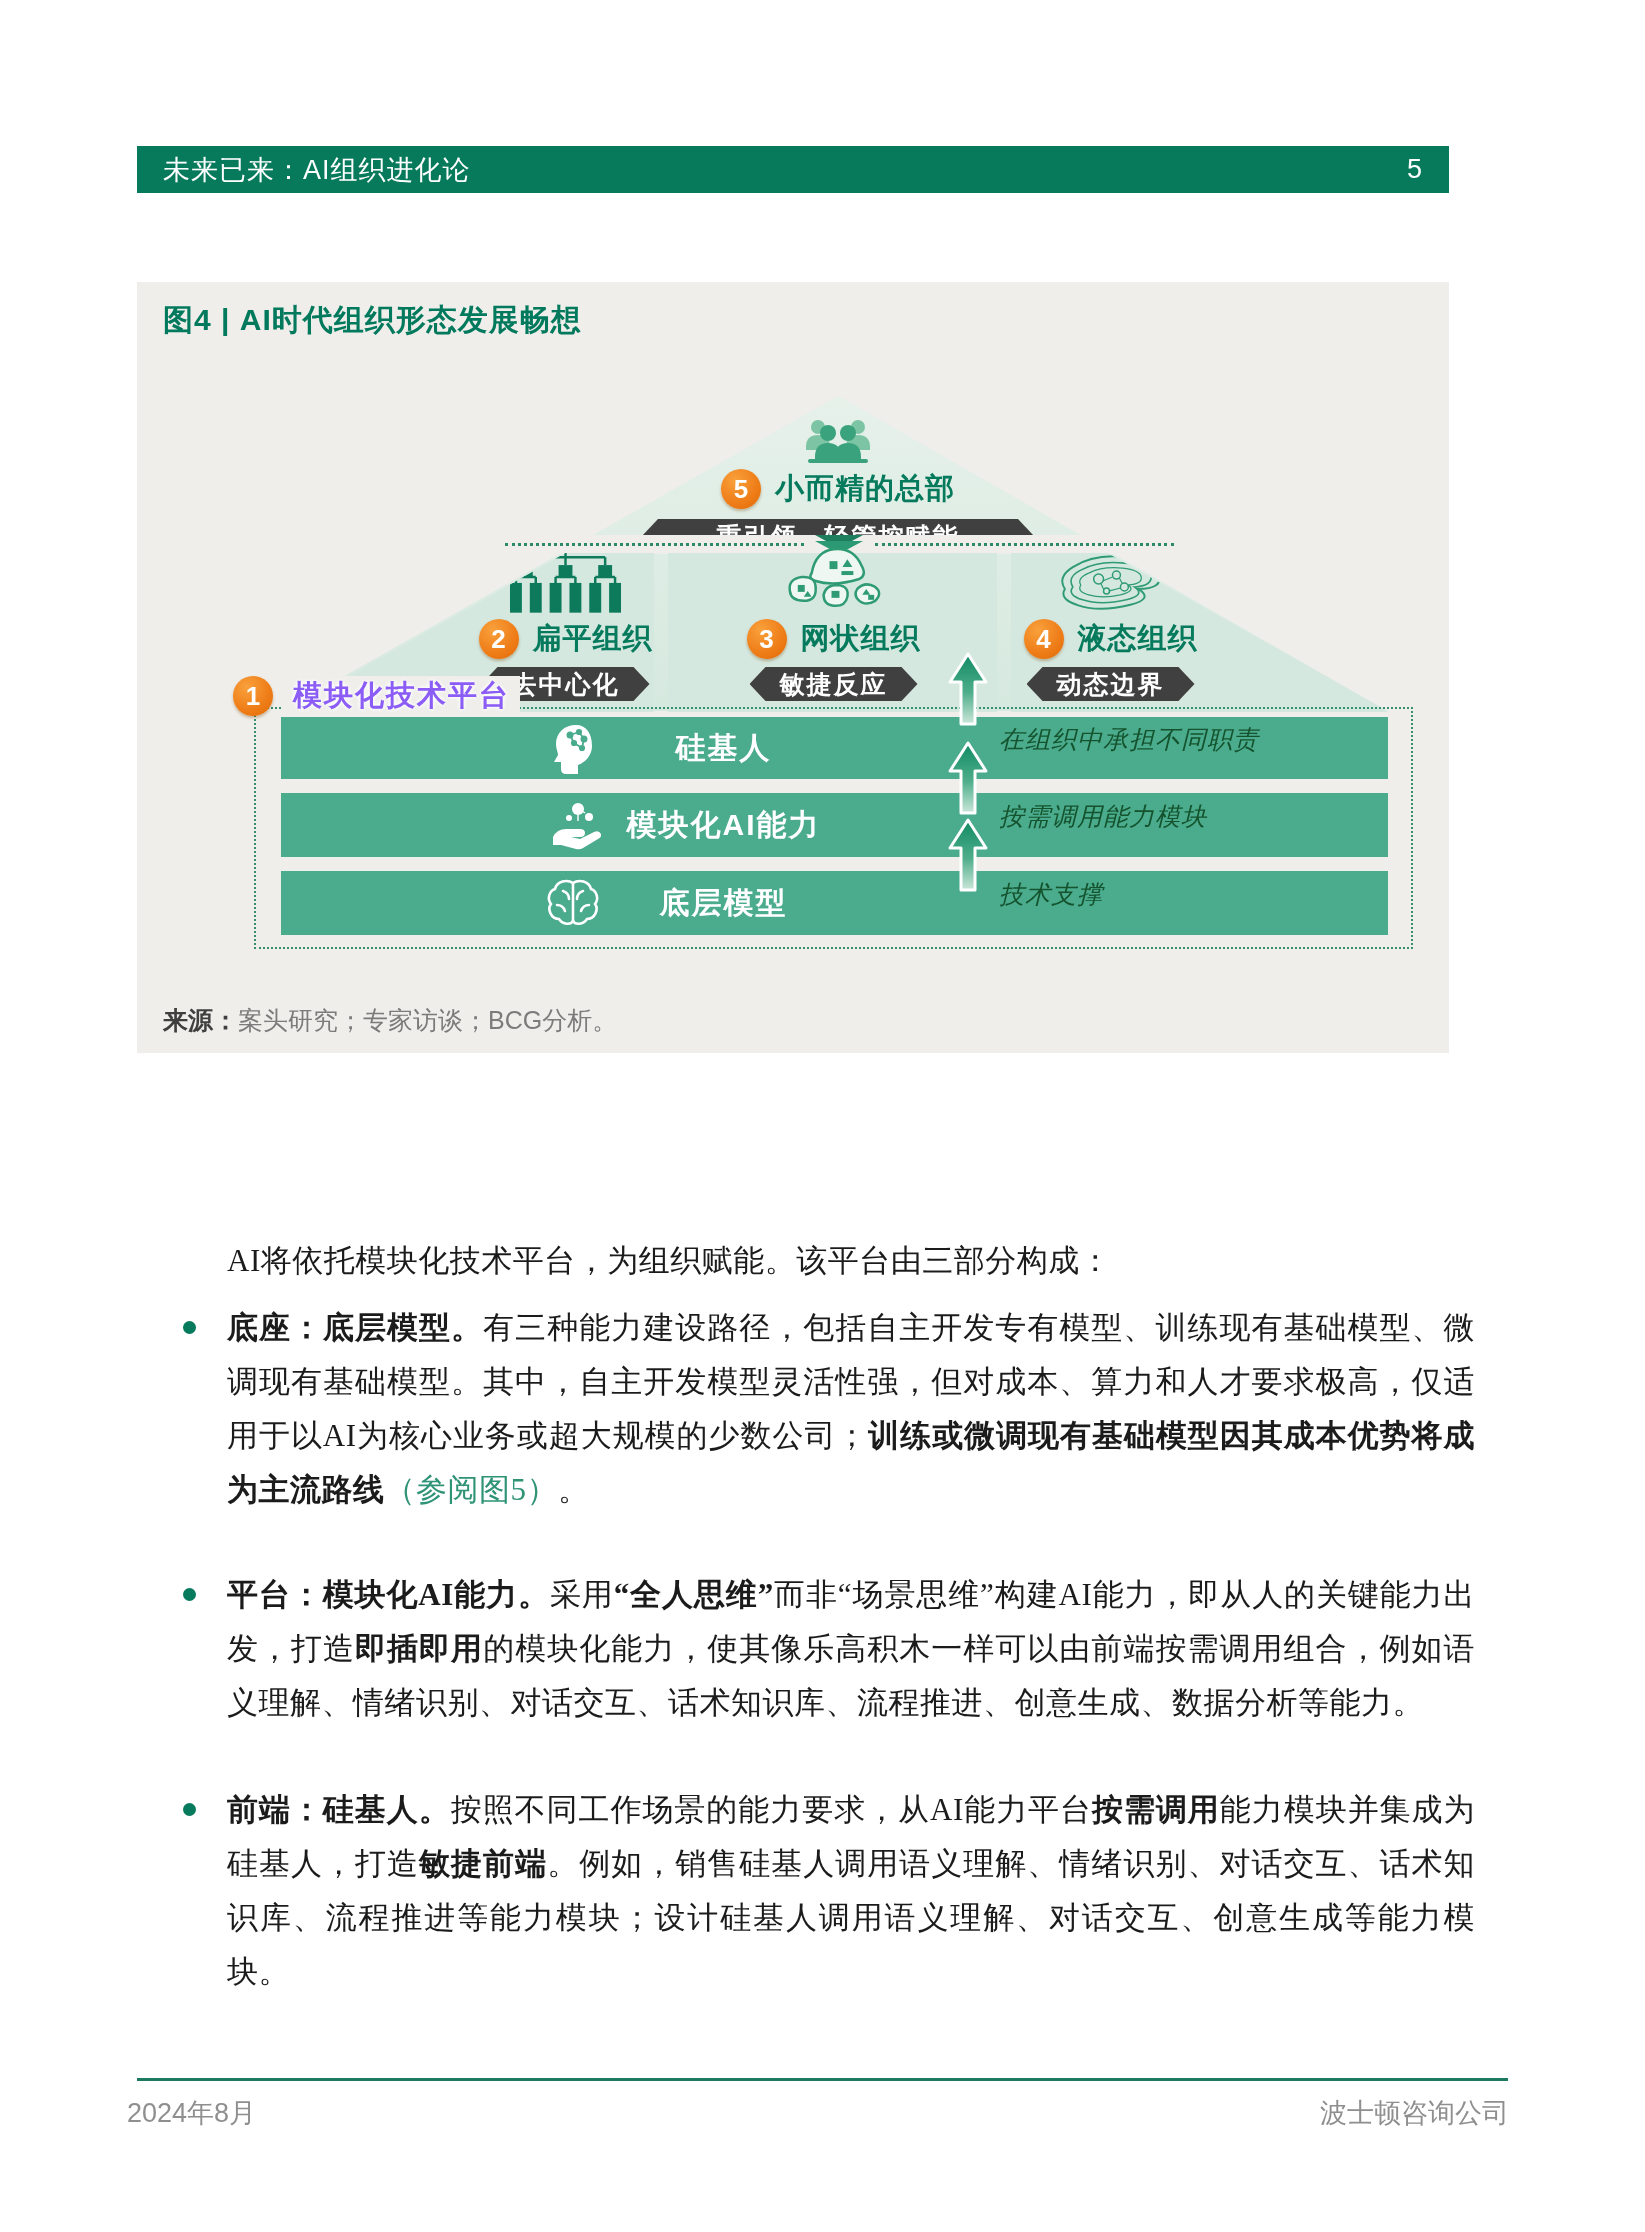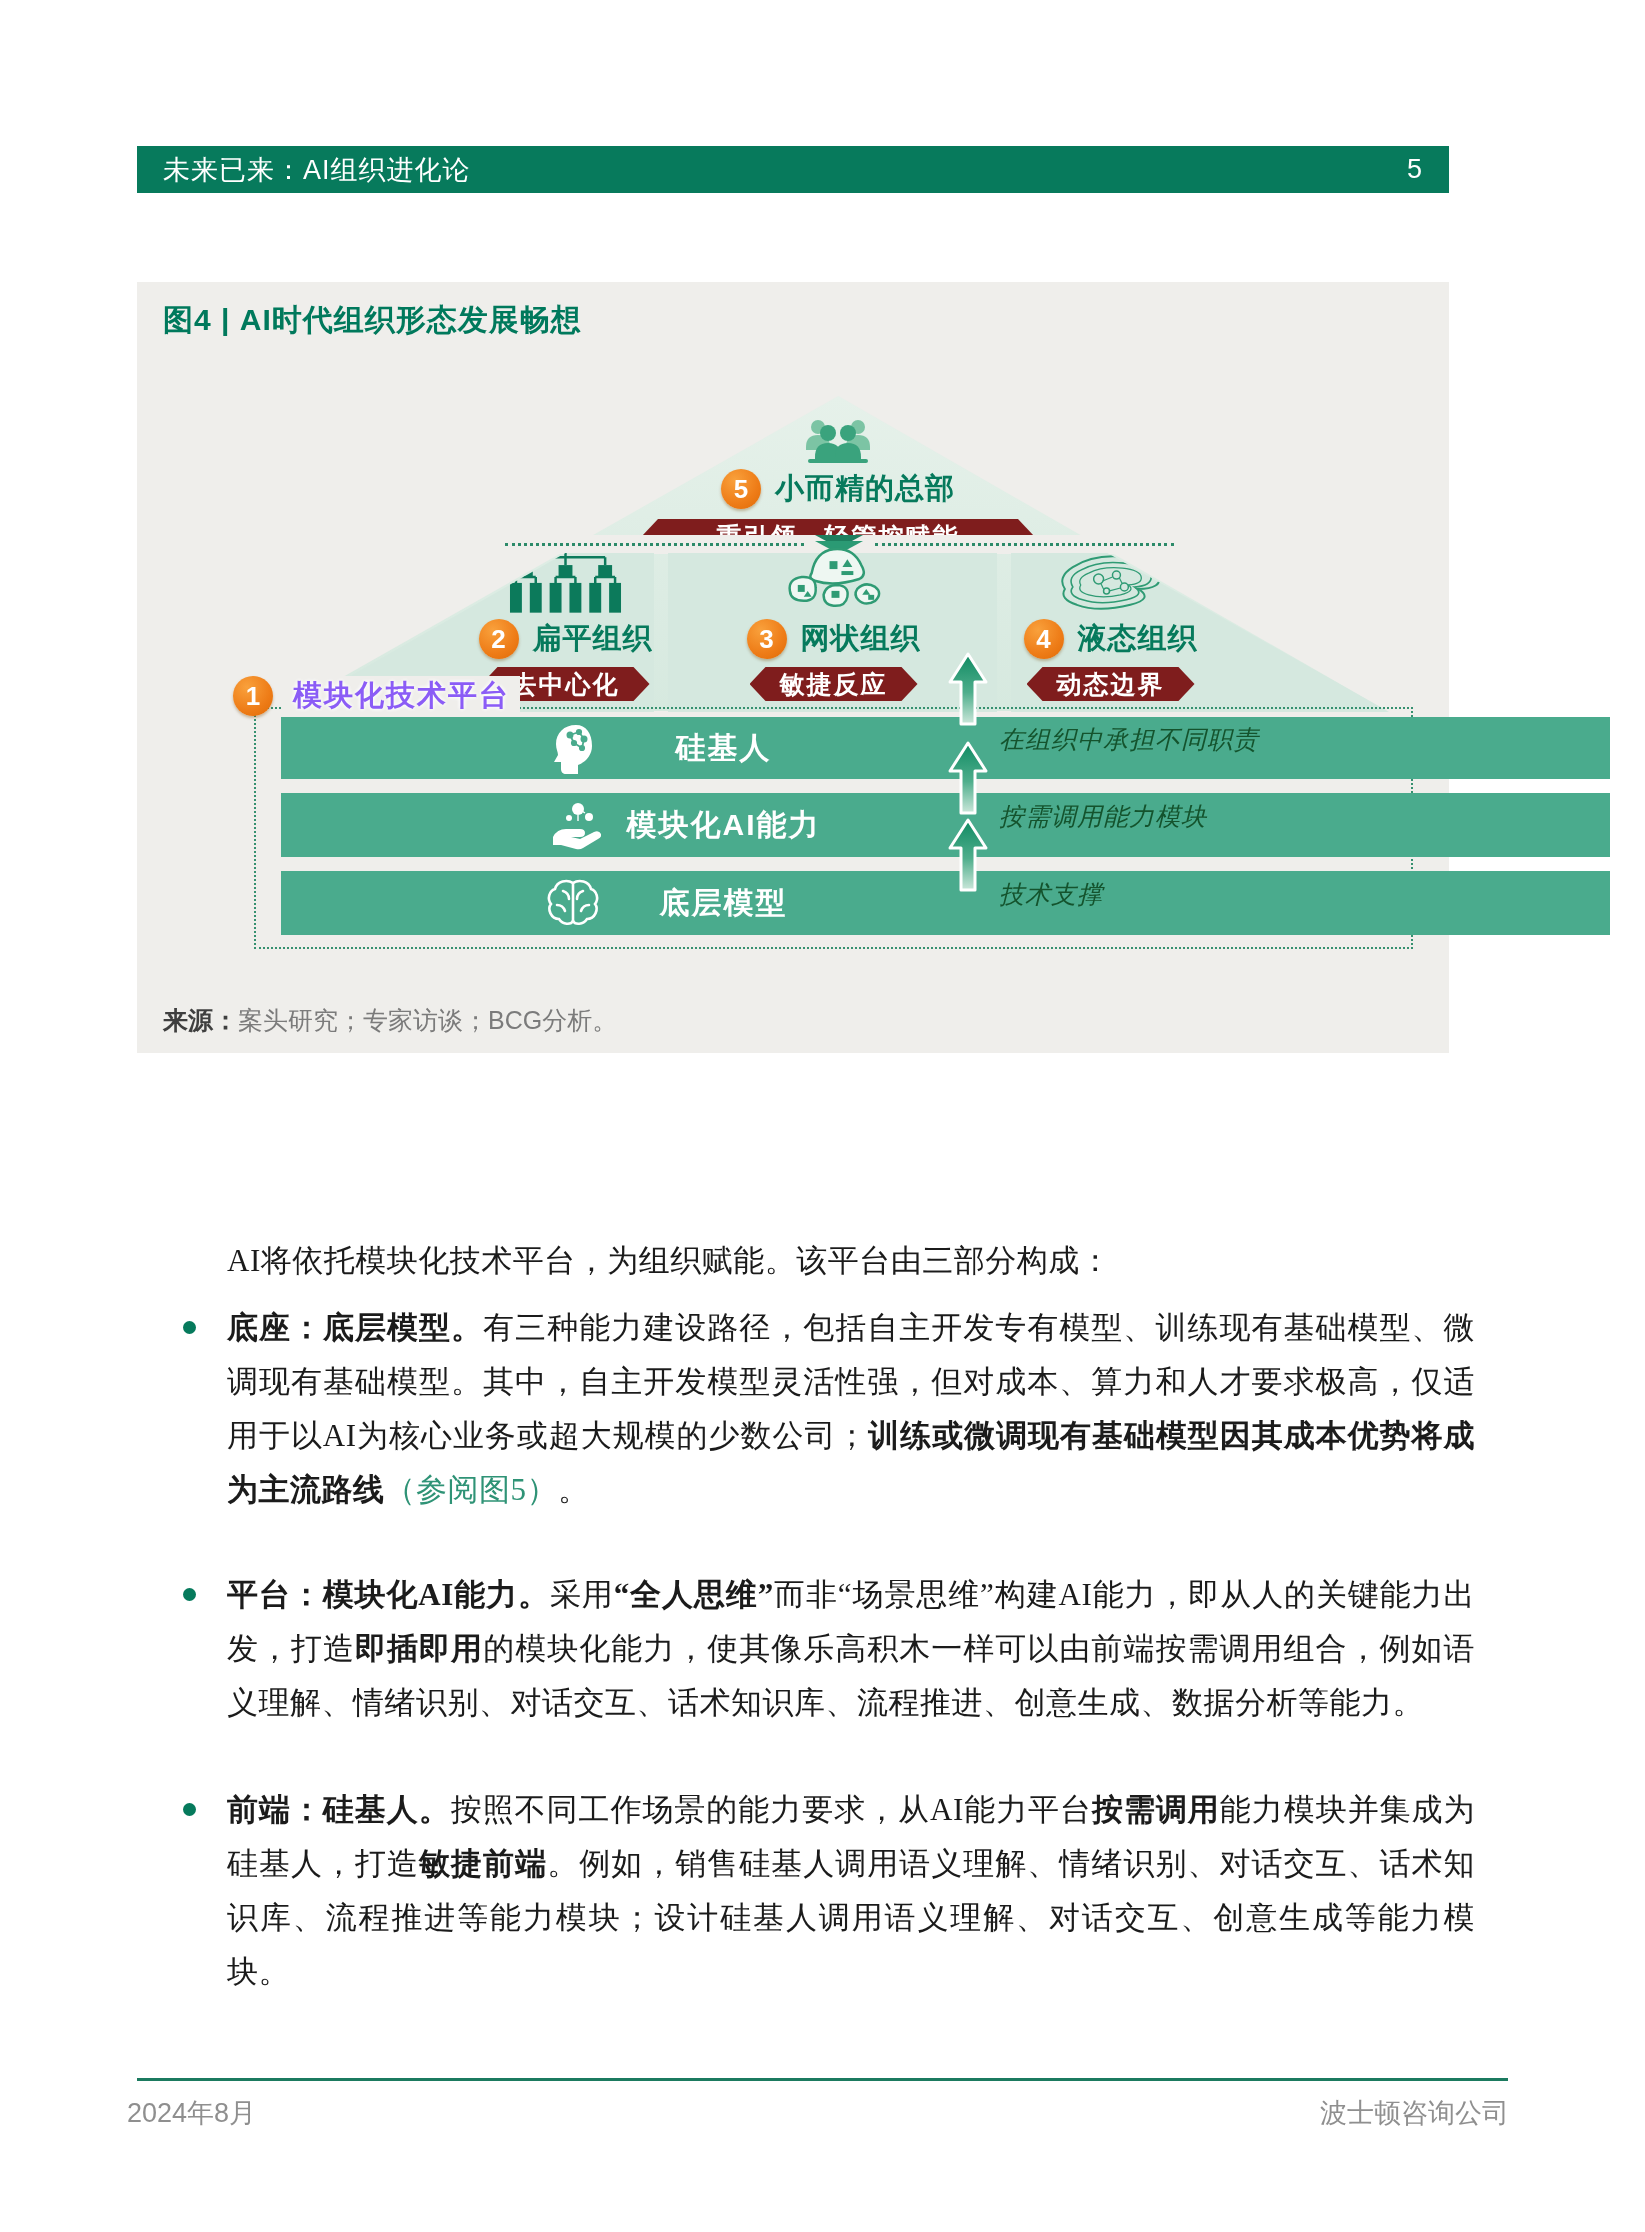--- a/index.html
+++ b/index.html
@@ -40,35 +40,35 @@
   .o2 .org-content { left:90px; }
   .o3 .org-content { left:16px; }
   .o4 .org-content { left:-50px; }
   .org-icon { height:56px; margin-top:6px; display:flex; align-items:flex-end; justify-content:center; }
   .org-title-row { display:flex; align-items:center; gap:14px; margin-top:4px; height:40px; }
   .org-title { font-size:29px; font-weight:bold; color:#067a5c; letter-spacing:1px; }
   .badge { width:40px; height:40px; border-radius:50%; flex:0 0 40px;
     background:radial-gradient(circle at 35% 28%, #f9a13c, #ee7c17 60%, #df6a06);
     color:#fff; font-size:26px; font-weight:bold; display:flex; align-items:center; justify-content:center;
     box-shadow:0 2px 3px rgba(120,70,0,0.35); }
-  .banner { margin-top:8px; height:34px; background:#7f1d1d; color:#fff; font-size:25px; font-weight:bold;
+  .banner { margin-top:8px; height:34px; background:#404040; color:#fff; font-size:25px; font-weight:bold;
     display:flex; align-items:center; justify-content:center; letter-spacing:2px; padding:0 30px;
     clip-path:polygon(16px 0, calc(100% - 16px) 0, 100% 50%, calc(100% - 16px) 100%, 16px 100%, 0 50%); }
 
   
   .apex-content { position:absolute; left:502px; top:121px; width:398px; display:flex; flex-direction:column; align-items:center; }
   .apex-title-row { display:flex; align-items:center; gap:14px; margin-top:2px; height:44px; }
   .apex-banner { width:392px; margin-top:8px; }
 
   
   .platform-frame { position:absolute; left:117px; top:425px; width:1159px; height:242px; border:2px dotted #35906f; }
   .platform-head { position:absolute; left:96px; top:394px; display:flex; align-items:center; gap:10px; z-index:5; }
   .platform-label { font-size:29px; font-weight:bold; color:#8b5cf6; background:#efeeeb; padding:0 10px; letter-spacing:2px;
     text-shadow:0 0 4px #ffffff, 0 0 4px #ffffff; }
-  .layer-bar { position:absolute; left:144px; width:1329px; background:#4aab8d; display:flex; align-items:center; }
+  .layer-bar { position:absolute; left:144px; width:1107px; background:#4aab8d; display:flex; align-items:center; }
   .layer-bar.l1 { top:435px; height:62px; }
   .layer-bar.l2 { top:511px; height:64px; }
   .layer-bar.l3 { top:589px; height:64px; }
   .layer-icon { position:absolute; left:264px; width:56px; height:56px; top:50%; transform:translateY(-50%);
     display:flex; align-items:center; justify-content:center; }
   .layer-label { position:absolute; left:328px; width:229px; text-align:center; color:#fff; font-size:30px; font-weight:bold; letter-spacing:2px; }
   .layer-ann { position:absolute; left:862px; color:#14532d; font-size:25px; font-style:italic; letter-spacing:1px; z-index:6; }
   .ann1 { top:441px; } .ann2 { top:518px; } .ann3 { top:596px; }
   .up-arrow { position:absolute; left:811px; width:40px; z-index:5; }
   .ua1 { top:370px; height:74px; } .ua2 { top:458px; height:76px; } .ua3 { top:535px; height:76px; }

